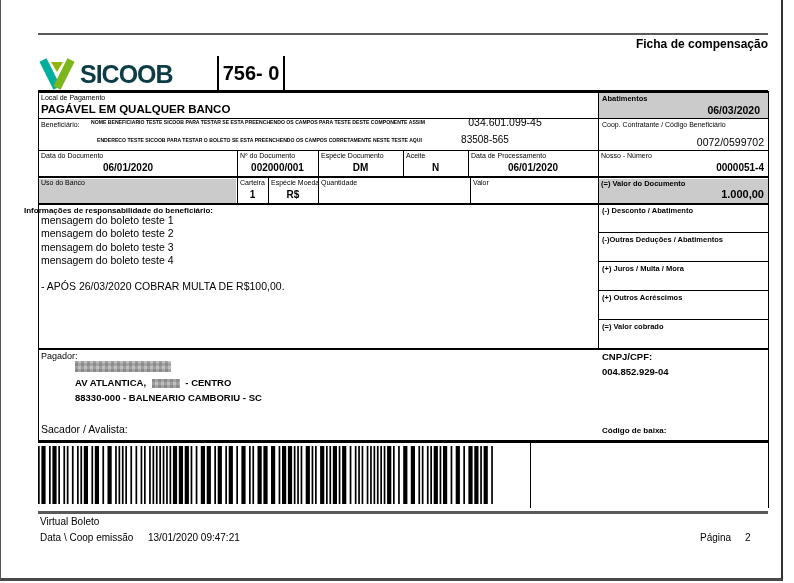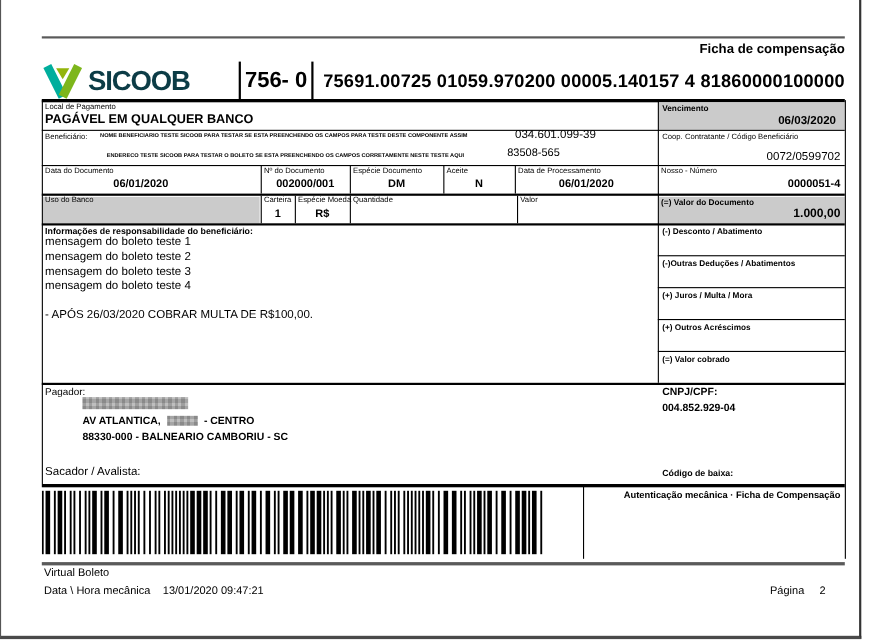--- a/index.html
+++ b/index.html
@@ -37,21 +37,20 @@
 
   <svg style="position:absolute;left:38px;top:57px" width="38" height="33" viewBox="0 0 38 33">
     <line x1="5" y1="3" x2="19" y2="31" stroke-width="8" stroke="#00AE9D"></line>
     <line x1="33" y1="3" x2="19" y2="31" stroke-width="8" stroke="#7DB61C"></line>
     <polygon points="13,5 25,5 19,15" fill="#93B50A"></polygon>
   </svg>
   <div class="t bankname" style="left:80px;top:60px;color:#0C3C46">SICOOB</div>
   <div class="vl" style="left:217px;top:56px;height:34px;width:2px"></div>
   <div class="t bankcode c" style="left:219px;top:62px;width:64px">756- 0</div>
   <div class="vl" style="left:283px;top:56px;height:34px;width:2px"></div>
-  <div class="t digitable" style="right:26px;top:65px">75691.00725 01059.970200 00005.140157 4 81860000100000</div>
   <div class="hl" style="left:38px;top:90px;width:730px;height:2.5px"></div>
 
   <div class="fill" style="left:599px;top:93px;width:169px;height:25px"></div>
   <div class="fill" style="left:39px;top:179px;width:197px;height:24px"></div>
   <div class="fill" style="left:599px;top:179px;width:169px;height:24px"></div>
 
   <div class="vl" style="left:38px;top:91px;height:349px"></div>
   <div class="vl" style="left:768px;top:91px;height:417px"></div>
   <div class="vl" style="left:598px;top:91px;height:257px"></div>
   <div class="hl" style="left:38px;top:118px;width:730px"></div>
@@ -71,26 +70,26 @@
   <div class="vl" style="left:318px;top:178px;height:25px"></div>
   <div class="vl" style="left:470px;top:178px;height:25px"></div>
 
   <div class="hl" style="left:598px;top:232px;width:170px"></div>
   <div class="hl" style="left:598px;top:261px;width:170px"></div>
   <div class="hl" style="left:598px;top:290px;width:170px"></div>
   <div class="hl" style="left:598px;top:319px;width:170px"></div>
 
   <div class="t lbl" style="left:41px;top:94px">Local de Pagamento</div>
   <div class="t" style="left:41px;top:103px;font-size:11.5px;font-weight:bold">PAGÁVEL EM QUALQUER BANCO</div>
-  <div class="t lblb" style="left:602px;top:94px">Vencimento</div>
+  <div class="t lblb" style="left:602px;top:94px">Abatimentos</div>
   <div class="t" style="right:34px;top:104px;font-size:10.5px;font-weight:bold">06/03/2020</div>
 
   <div class="t lbl" style="left:41px;top:121px">Beneficiário:</div>
   <div class="t micro" style="left:91px;top:120px">NOME BENEFICIARIO TESTE SICOOB PARA TESTAR SE ESTA PREENCHENDO OS CAMPOS PARA TESTE DESTE COMPONENTE ASSIM</div>
-  <div class="t c" style="left:430px;top:116px;width:150px;font-size:10.5px">034.601.099-39</div>
+  <div class="t c" style="left:430px;top:116px;width:150px;font-size:10.5px">034.601.099-45</div>
   <div class="t micro" style="left:97px;top:138px">ENDERECO TESTE SICOOB PARA TESTAR O BOLETO SE ESTA PREENCHENDO OS CAMPOS CORRETAMENTE NESTE TESTE AQUI</div>
   <div class="t c" style="left:430px;top:134px;width:110px;font-size:10px">83508-565</div>
   <div class="t lbl" style="left:602px;top:121px">Coop. Contratante / Código Beneficiário</div>
   <div class="t" style="right:30px;top:136px;font-size:10.5px">0072/0599702</div>
 
   <div class="t lbl" style="left:41px;top:152px">Data do Documento</div>
   <div class="t lbl" style="left:240px;top:152px">Nº do Documento</div>
   <div class="t lbl" style="left:321px;top:152px">Espécie Documento</div>
   <div class="t lbl" style="left:406px;top:152px">Aceite</div>
   <div class="t lbl" style="left:471px;top:152px">Data de Processamento</div>
@@ -105,21 +104,21 @@
   <div class="t lbl" style="left:41px;top:179px">Uso do Banco</div>
   <div class="t lbl" style="left:240px;top:179px">Carteira</div>
   <div class="t lbl" style="left:271px;top:179px">Espécie Moeda</div>
   <div class="t lbl" style="left:321px;top:179px">Quantidade</div>
   <div class="t lbl" style="left:473px;top:179px">Valor</div>
   <div class="t lblb" style="left:601px;top:179px">(=) Valor do Documento</div>
   <div class="t val c" style="left:237px;top:189px;width:31px">1</div>
   <div class="t val c" style="left:268px;top:189px;width:50px">R$</div>
   <div class="t" style="right:30px;top:188px;font-size:11px;font-weight:bold">1.000,00</div>
 
-  <div class="t" style="left:41px;top:206px;font-size:8px;font-weight:bold">Informações de responsabilidade do beneficiário:</div>
+  <div class="t" style="left:24px;top:206px;font-size:8px;font-weight:bold">Informações de responsabilidade do beneficiário:</div>
   <div class="t" style="left:41px;top:214px;font-size:10.5px">mensagem do boleto teste 1</div>
   <div class="t" style="left:41px;top:227px;font-size:10.5px">mensagem do boleto teste 2</div>
   <div class="t" style="left:41px;top:241px;font-size:10.5px">mensagem do boleto teste 3</div>
   <div class="t" style="left:41px;top:254px;font-size:10.5px">mensagem do boleto teste 4</div>
   <div class="t" style="left:41px;top:280px;font-size:10.5px"> - APÓS 26/03/2020 COBRAR MULTA DE R$100,00.</div>
 
   <div class="t lblb" style="left:602px;top:206px">(-) Desconto / Abatimento</div>
   <div class="t lblb" style="left:602px;top:235px">(-)Outras Deduções / Abatimentos</div>
   <div class="t lblb" style="left:602px;top:264px">(+) Juros / Multa / Mora</div>
   <div class="t lblb" style="left:602px;top:293px">(+) Outros Acréscimos</div>
@@ -227,21 +226,20 @@
       <rect x="412.6" y="0" width="1.7" height="58"></rect>
       <rect x="417.7" y="0" width="4.2" height="58"></rect>
       <rect x="425.3" y="0" width="1.7" height="58"></rect>
       <rect x="430.4" y="0" width="4.2" height="58"></rect>
       <rect x="436.3" y="0" width="4.2" height="58"></rect>
       <rect x="442.2" y="0" width="1.7" height="58"></rect>
       <rect x="445.6" y="0" width="4.2" height="58"></rect>
       <rect x="453.2" y="0" width="1.7" height="58"></rect>
     </svg>
   <div class="vl" style="left:530px;top:442px;height:66px"></div>
-  <div class="t" style="right:30px;top:445px;font-size:8.5px;font-weight:bold">Autenticação mecânica · Ficha de Compensação</div>
 
   <div class="hl" style="left:38px;top:511px;width:730px;height:2.5px;background:#5a5a5a"></div>
   <div class="t" style="left:40px;top:516px;font-size:10px">Virtual Boleto</div>
-  <div class="t" style="left:40px;top:532px;font-size:10px">Data \ Hora mecânica</div>
+  <div class="t" style="left:40px;top:532px;font-size:10px">Data \ Coop emissão</div>
   <div class="t" style="left:148px;top:532px;font-size:10px">13/01/2020 09:47:21</div>
   <div class="t" style="left:700px;top:532px;font-size:10px">Página</div>
   <div class="t" style="left:745px;top:532px;font-size:10px">2</div>
 </div>
 
 </body></html>

